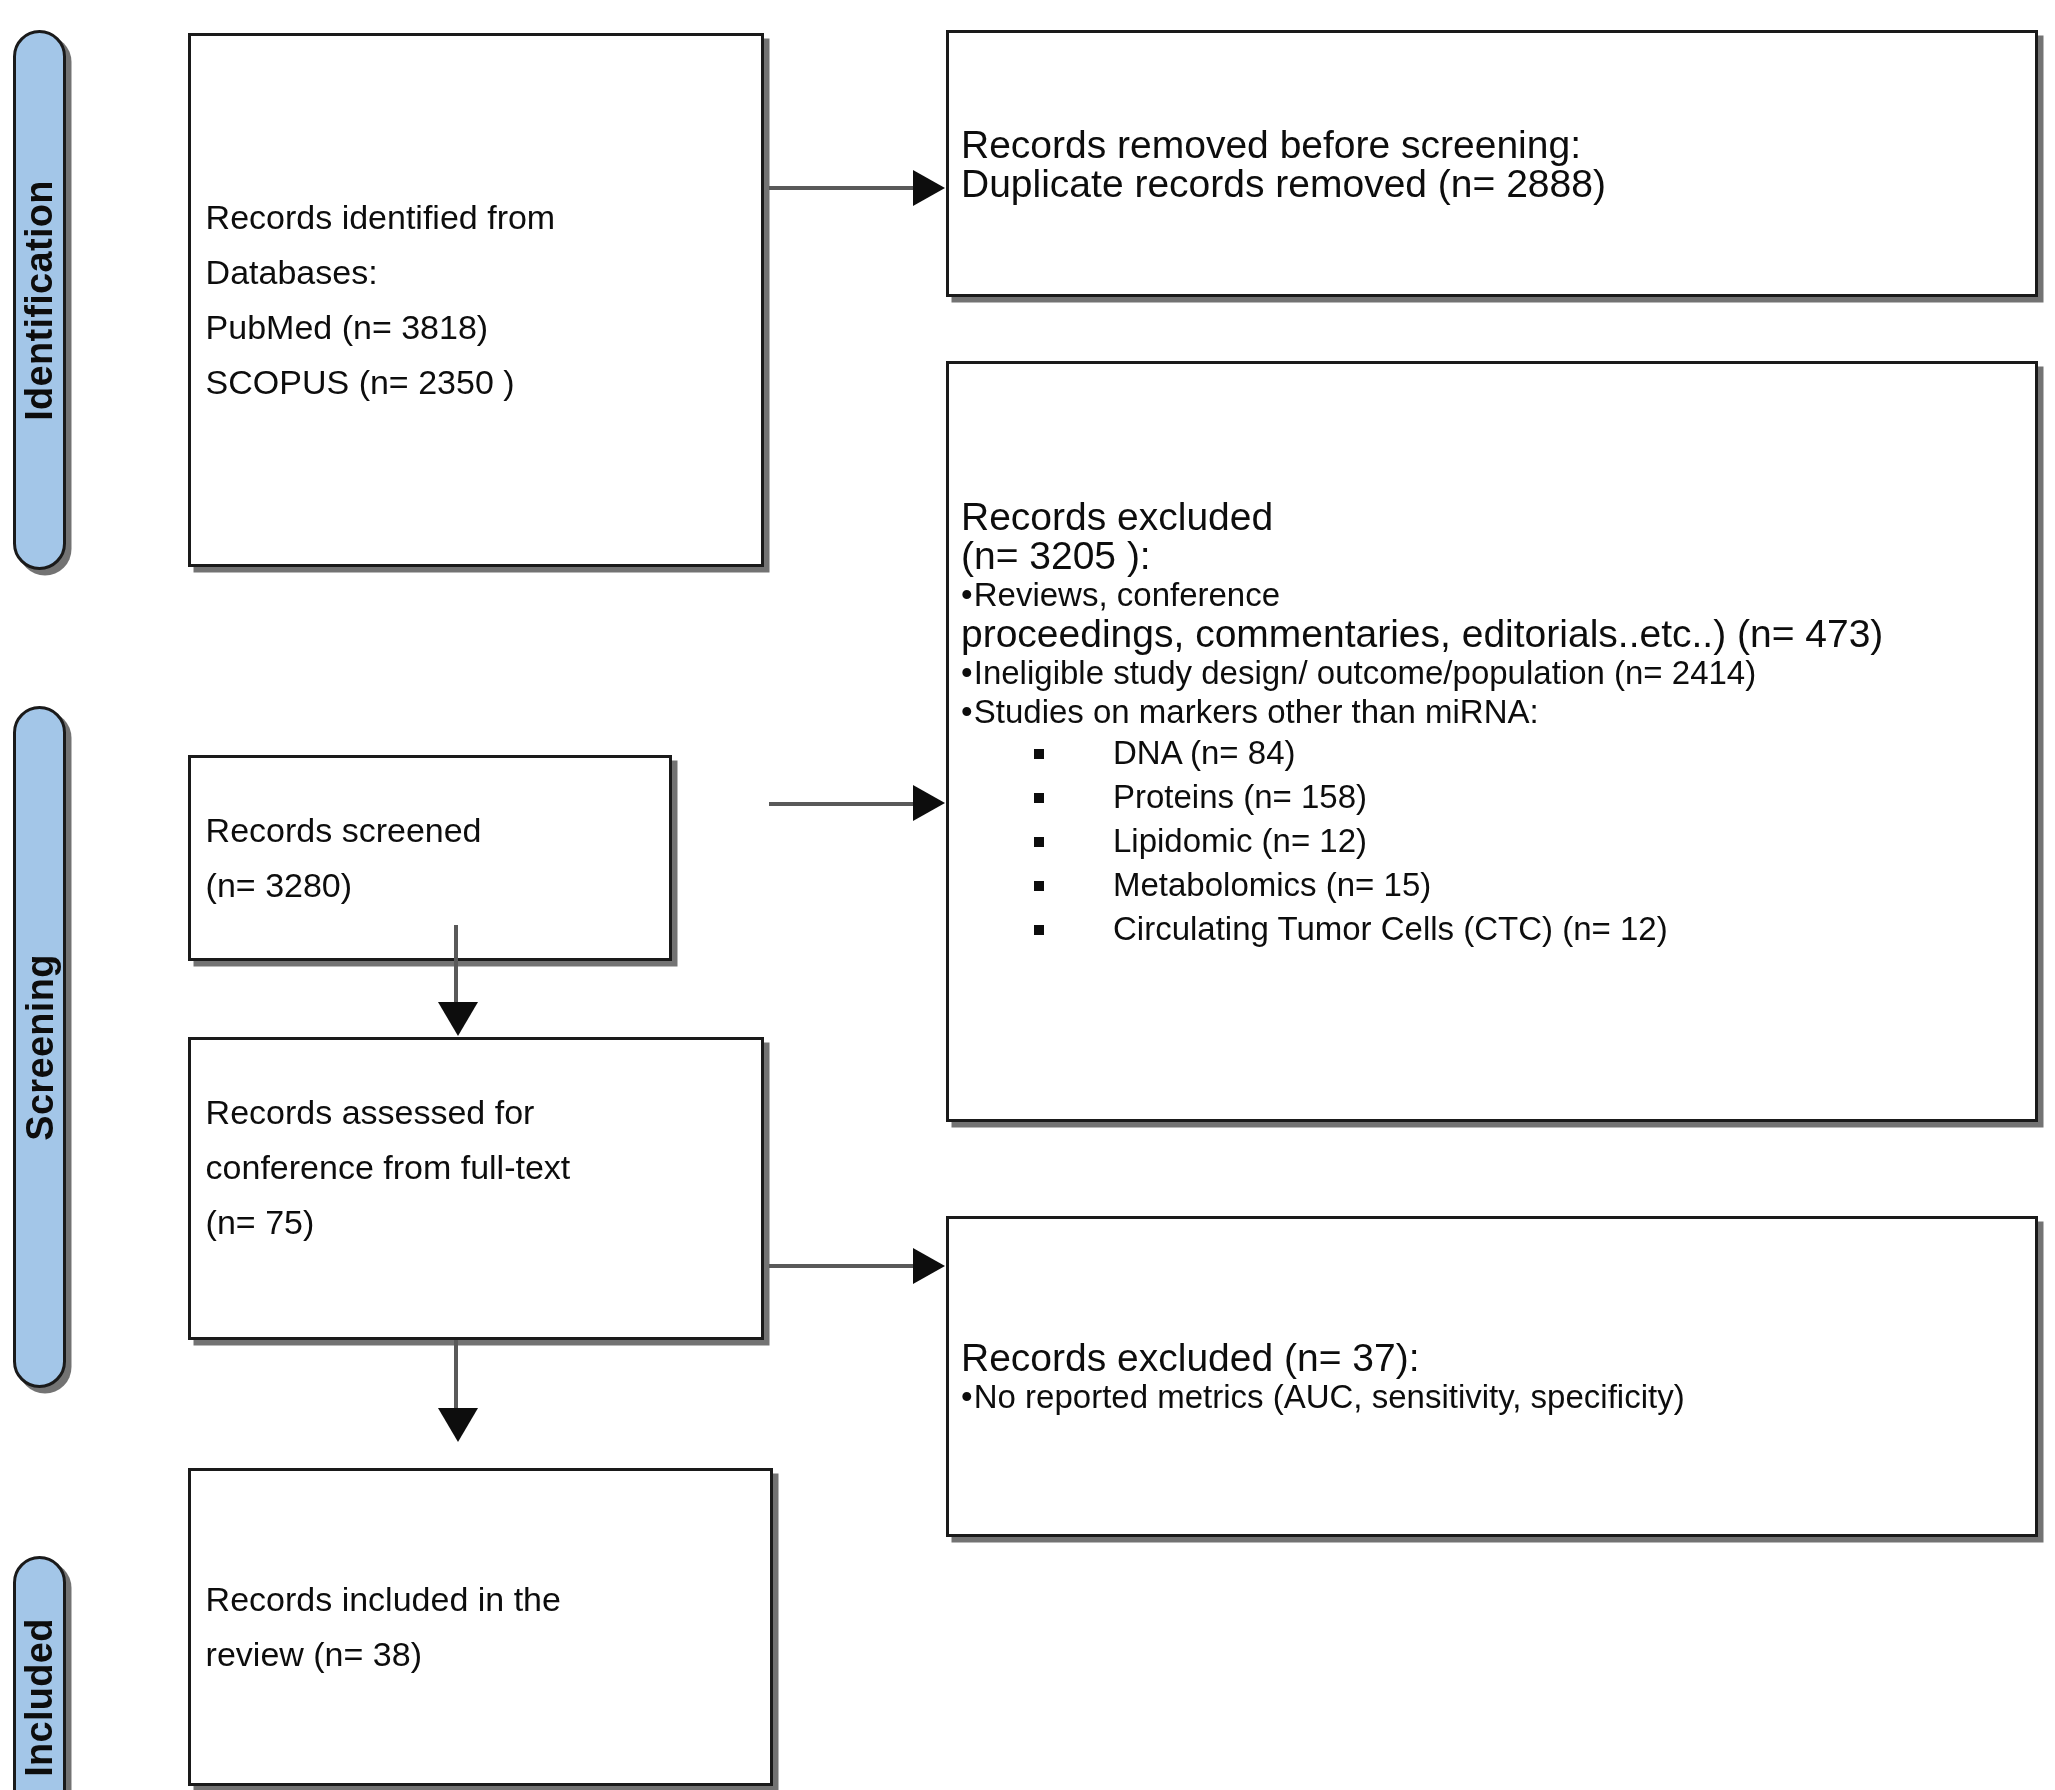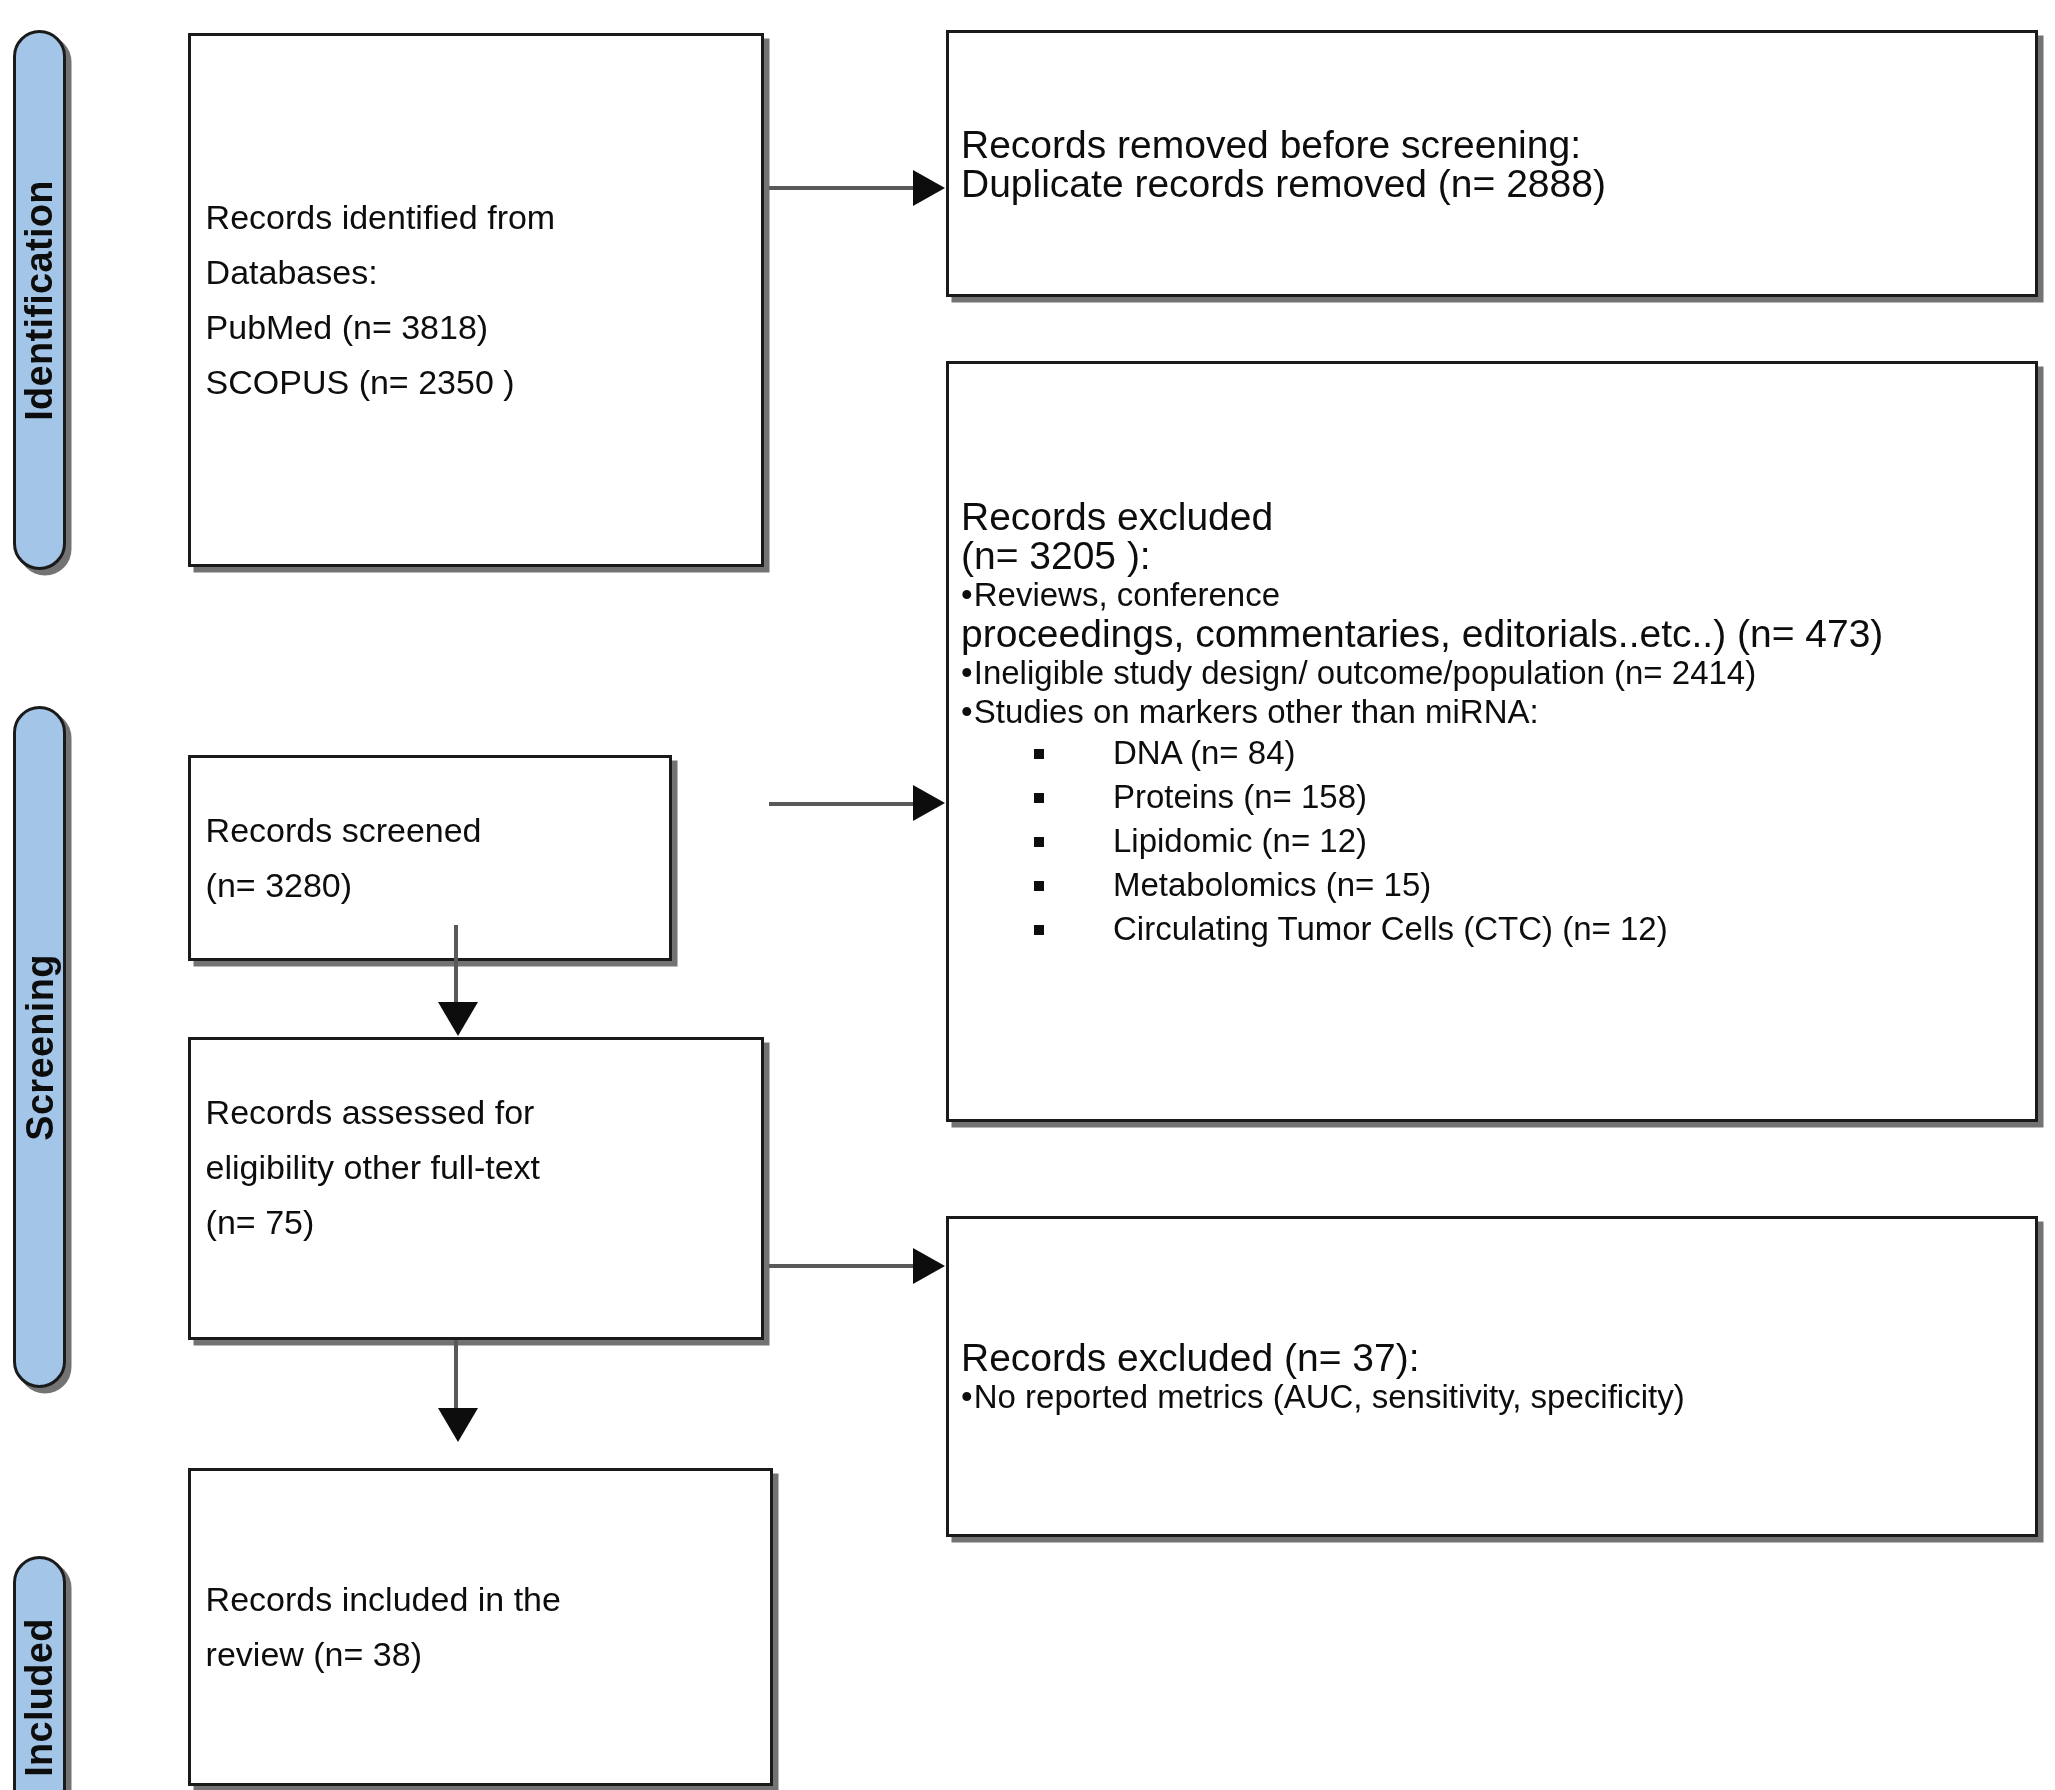--- a/index.html
+++ b/index.html
@@ -159,21 +159,21 @@
   <div class="flow-box" style="left:188px; top:719px; width:484px; height:206px;margin-top:36px;">
     <div class="box-body">
       <div class="tline">Records screened</div>
       <div class="tline">(n= 3280)</div>
     </div>
   </div>
 
   <div class="flow-box" style="left:188px; top:1037px; width:576px; height:303px;">
     <div class="box-body" style="margin-top:-42px;">
       <div class="tline">Records assessed for</div>
-      <div class="tline">eligibility other full-text</div>
+      <div class="tline">conference from full-text</div>
       <div class="tline">(n= 75)</div>
     </div>
   </div>
 
   <div class="flow-box" style="left:188px; top:1468px; width:585px; height:318px;">
     <div class="box-body">
       <div class="tline">Records included in the</div>
       <div class="tline">review (n= 38)</div>
     </div>
   </div>

